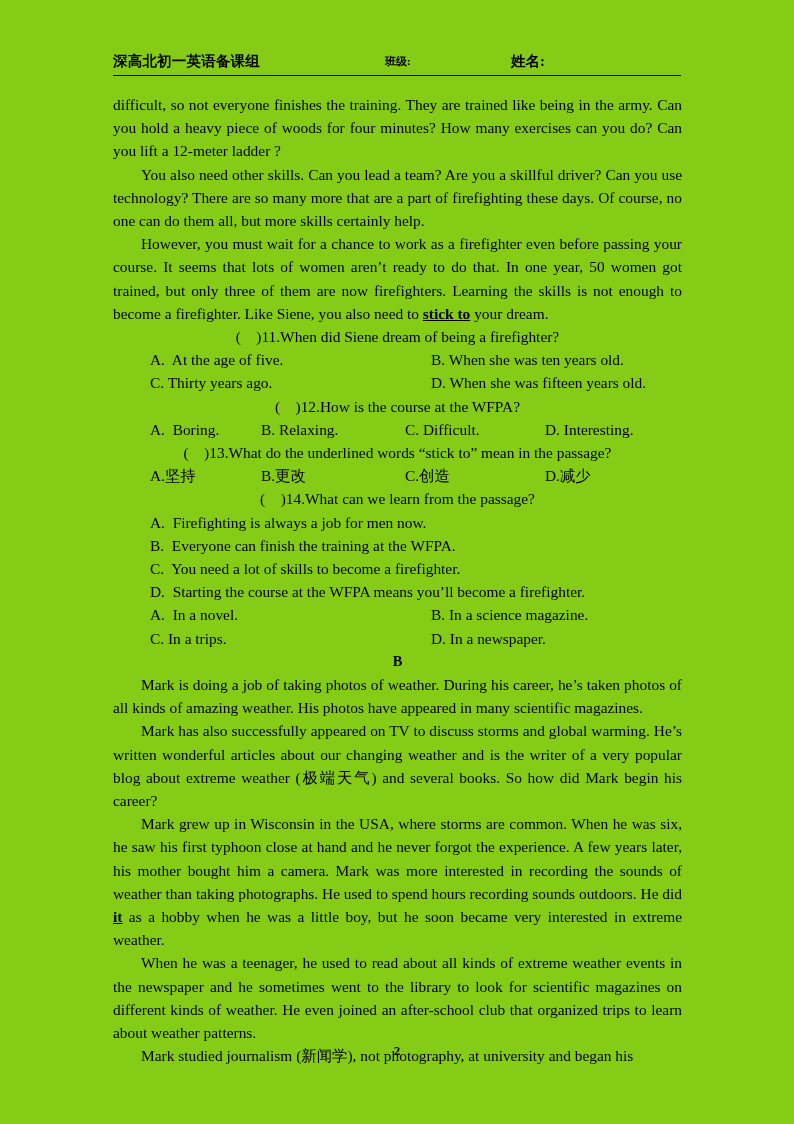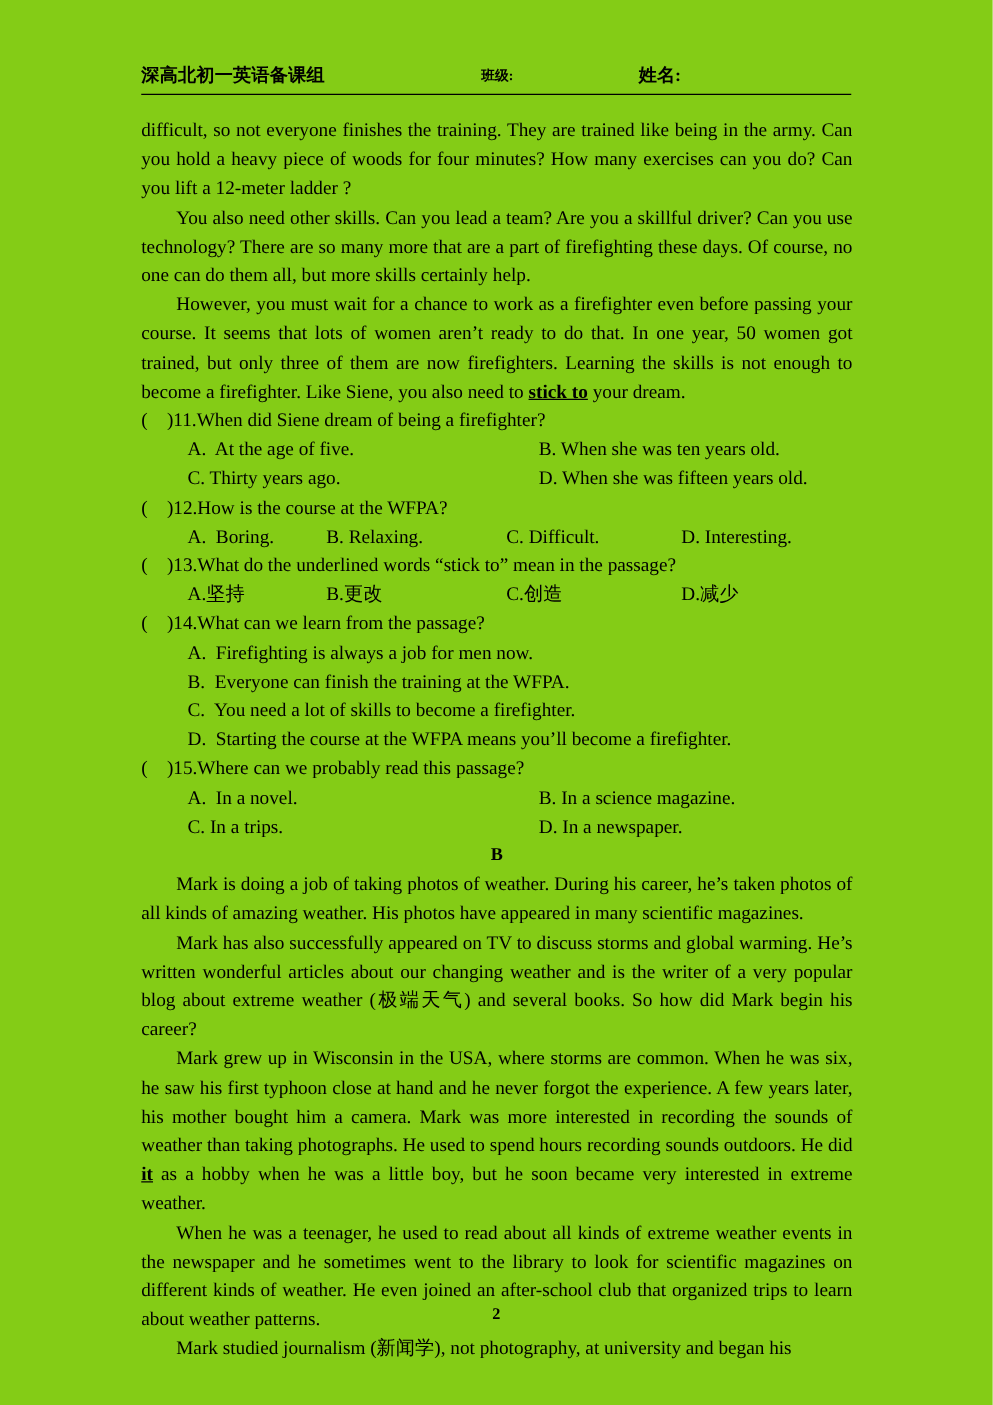--- a/index.html
+++ b/index.html
@@ -97,21 +97,21 @@
     line-height: 23.2px;
     font-weight: bold;
     text-align: center;
   }
 
   
   .question {
     margin: 0;
     font-size: 15.4px;
     line-height: 23.2px;
-    text-align: left;
+    text-align: center;
     white-space: pre;
   }
   .opts {
     margin: 0;
     font-size: 15.4px;
     line-height: 23.2px;
     position: relative;
     height: 23.2px;
   }
   .opt {
@@ -189,21 +189,20 @@
       <span class="opt c3">C.创造</span>
       <span class="opt c4">D.减少</span>
     </div>
 
     <p class="question">(    )14.What can we learn from the passage?</p>
     <p class="opt-line">A.  Firefighting is always a job for men now.</p>
     <p class="opt-line">B.  Everyone can finish the training at the WFPA.</p>
     <p class="opt-line">C.  You need a lot of skills to become a firefighter.</p>
     <p class="opt-line">D.  Starting the course at the WFPA means you’ll become a firefighter.</p>
 
-    <p class="question">(    )15.Where can we probably read this passage?</p>
     <div class="opts">
       <span class="opt h1">A.  In a novel.</span>
       <span class="opt h2">B. In a science magazine.</span>
     </div>
     <div class="opts">
       <span class="opt h1">C. In a trips.</span>
       <span class="opt h2">D. In a newspaper.</span>
     </div>
 
     <p class="section-letter">B</p>

